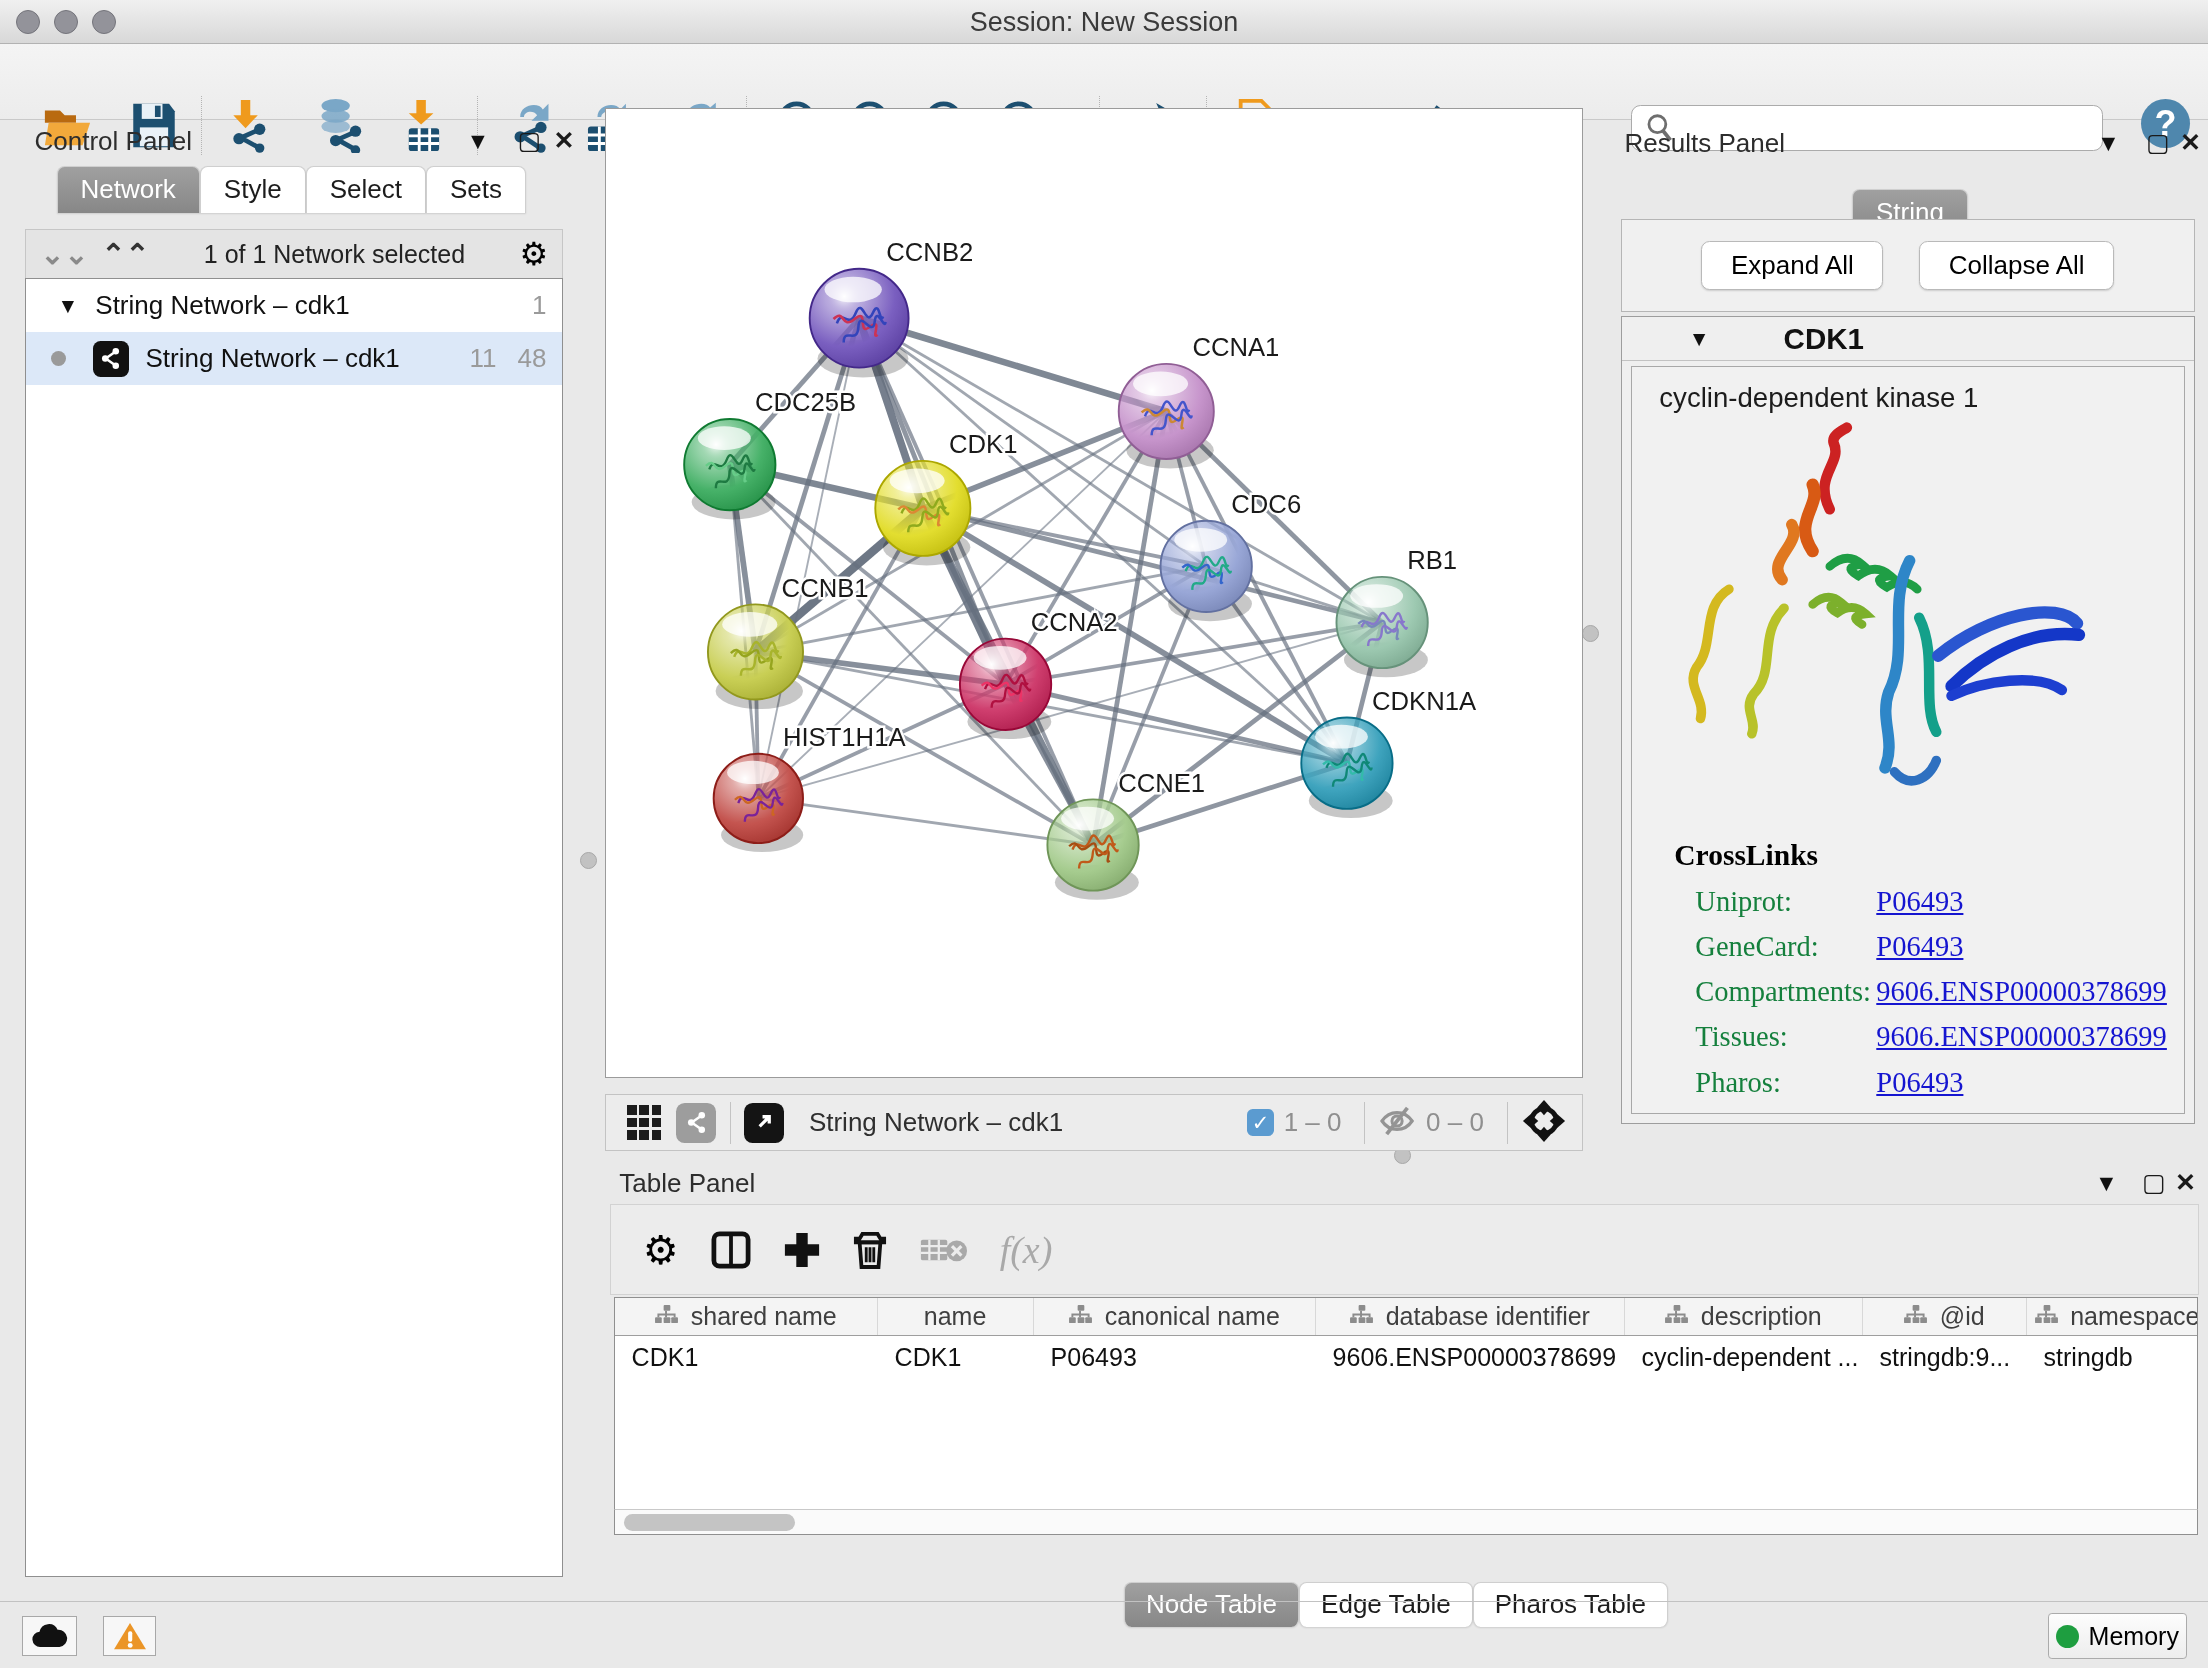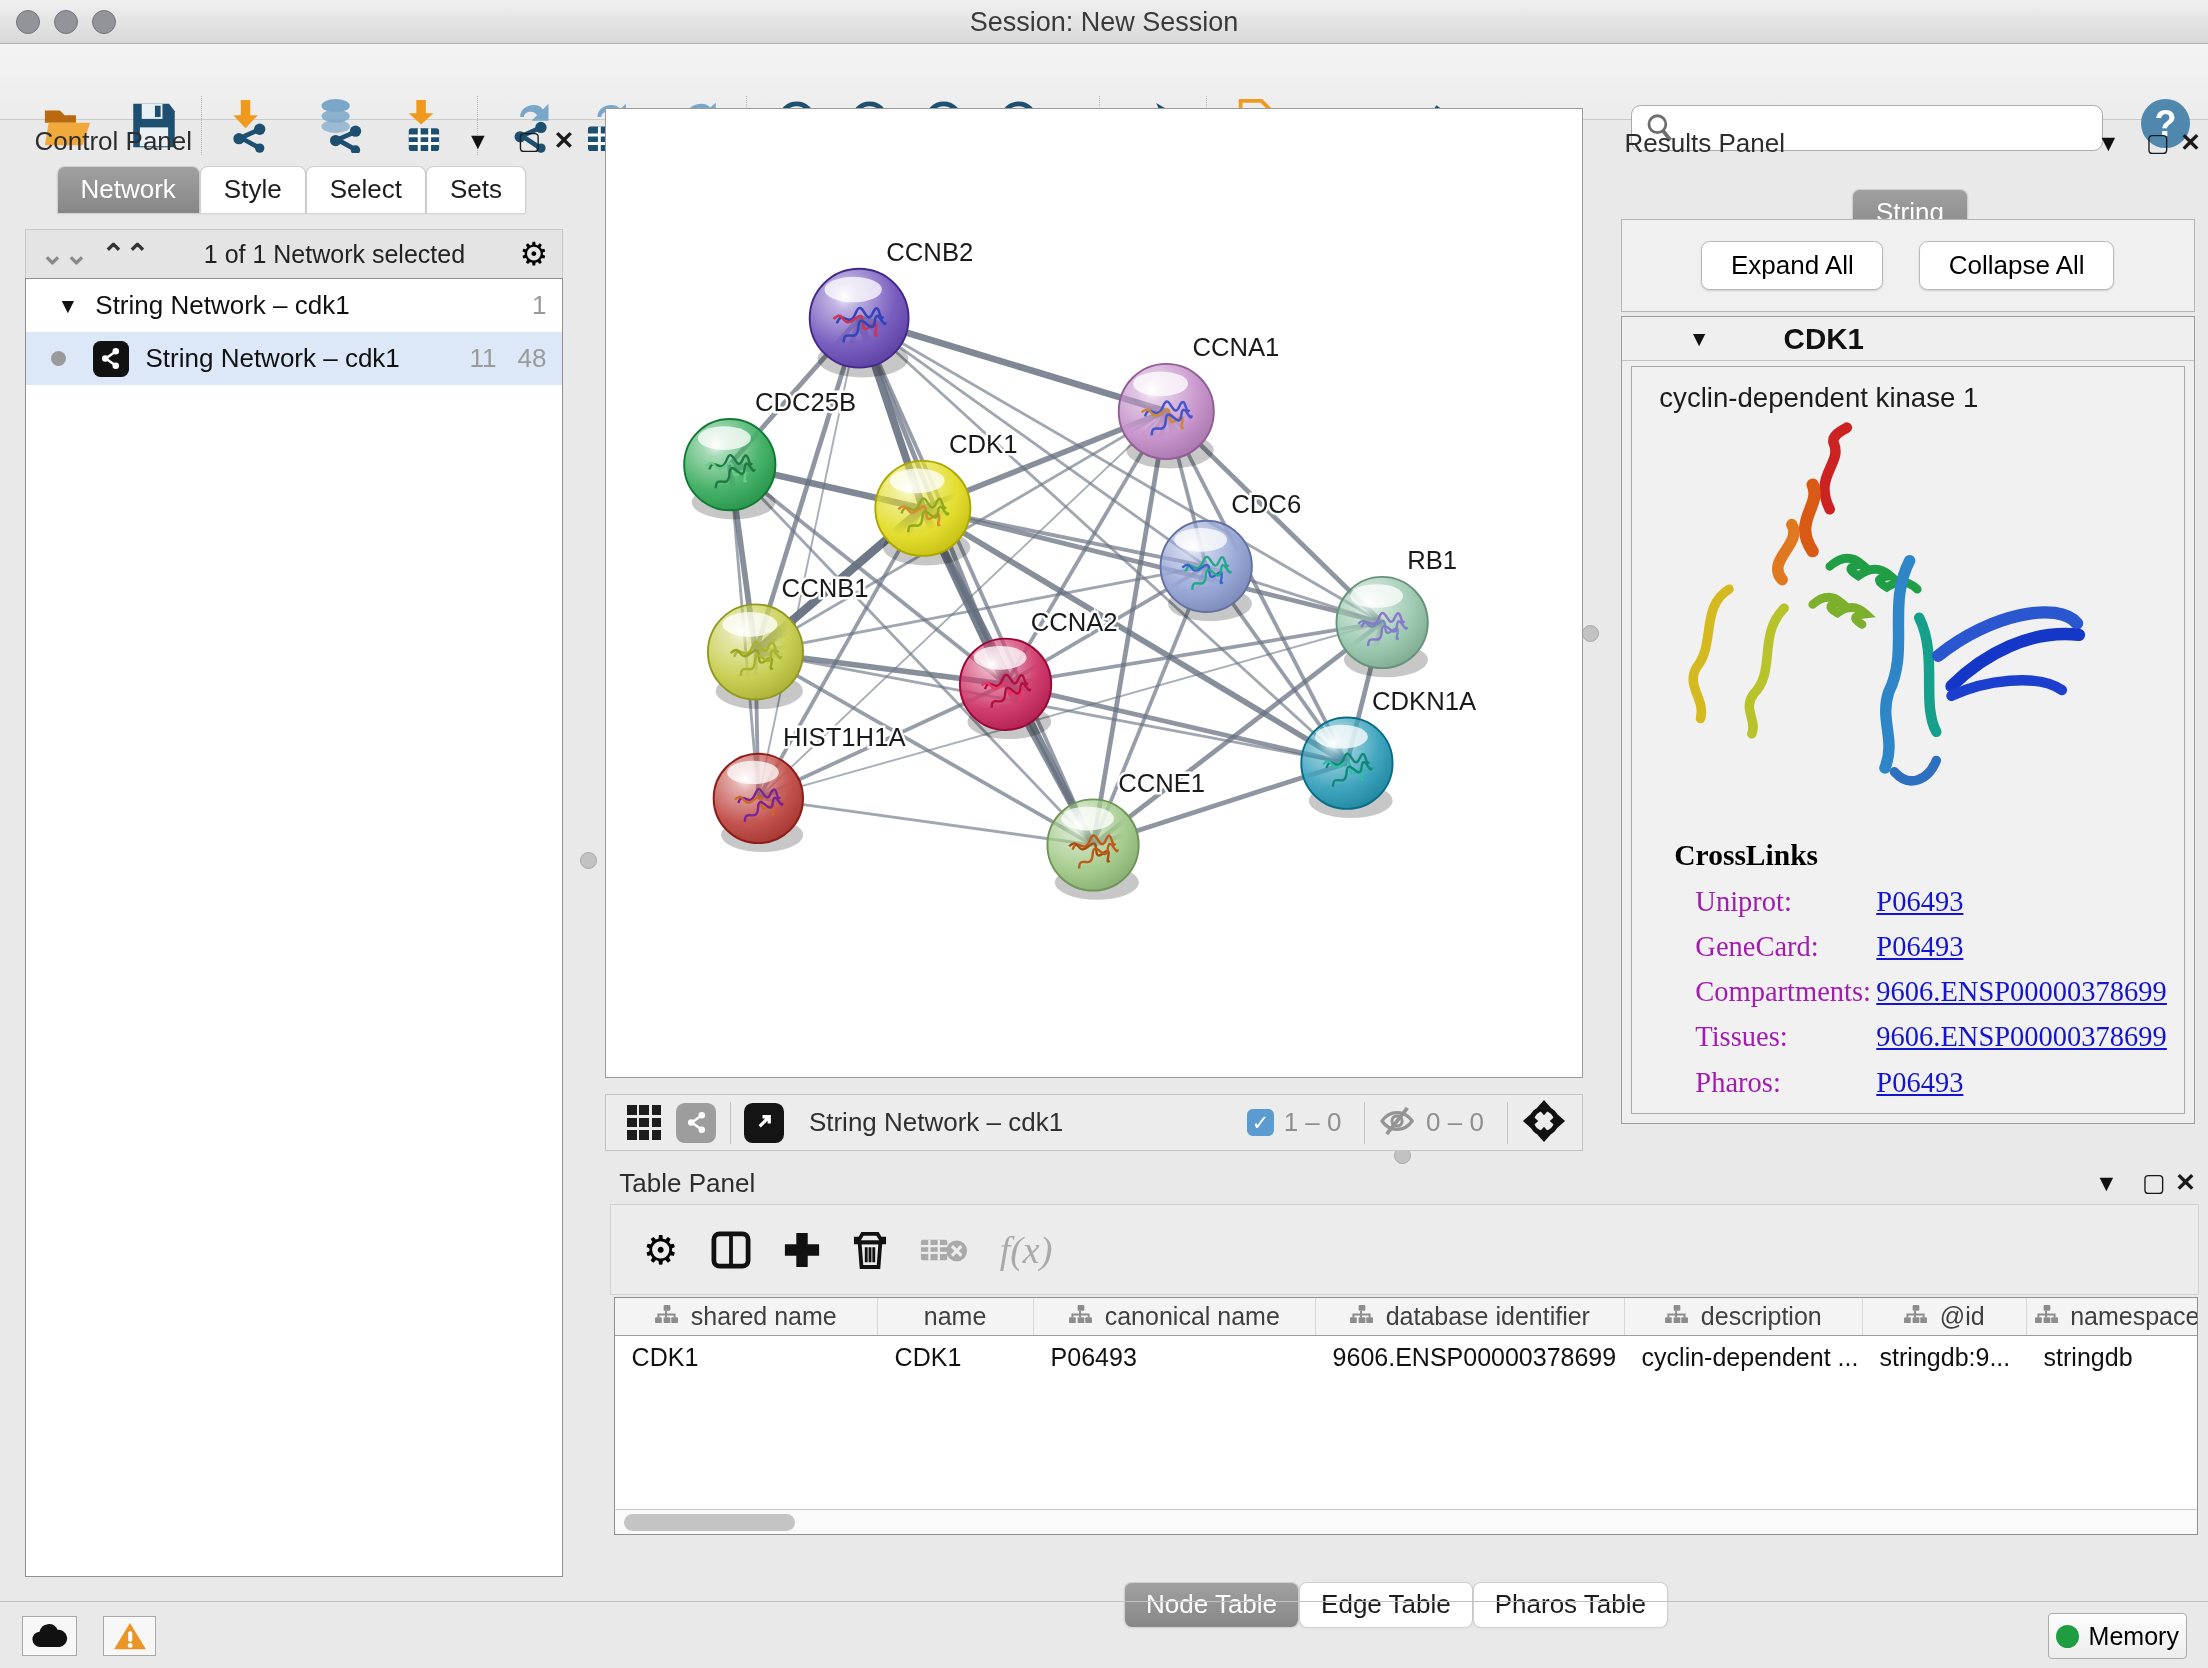--- a/index.html
+++ b/index.html
@@ -80,21 +80,21 @@
   #rp-box { position:absolute; left:3.8px; top:192px; width:574px; height:808px;
     background:#efefef; border:1px solid #9d9d9d; }
   #rp-box-head { height:44px; border-bottom:1px solid #c2c2c2; display:flex; align-items:center; }
   #rp-gene { font-size:29.5px; font-weight:bold; color:#111; margin-left:74px; }
   #rp-inner { position:absolute; left:9.5px; top:49px; width:554px; height:748px;
     background:#f1f1f1; border:1px solid #a8a8a8; overflow:hidden; }
   #rp-desc { font-size:27.6px; color:#1c1c1c; margin:15px 0 0 27px; }
   .xl-serif { font-family:"Liberation Serif", serif; }
   #xl-head { font-size:29.5px; font-weight:bold; color:#000; margin:9.5px 0 5.7px 42px; }
   .xl-row { display:flex; font-size:28.5px; margin:13.3px 0 0 63px; }
-  .xl-label { width:181px; color:#a21caf; }
+  .xl-label { width:181px; color:#15803d; }
   .xl-link { color:#1515d0; text-decoration:underline; cursor:pointer; }
 
   
   #table-panel { left:606px; top:1162px; width:1597px; height:432px; }
   #tp-toolbar { position:absolute; left:3.8px; top:42px; width:1589px; height:91px;
     background:#ececec; border:1px solid #d2d2d2; display:flex; align-items:center; gap:32px; padding-left:32px; }
   .tp-ic { cursor:pointer; display:inline-flex; }
   #fx { font-family:"Liberation Serif", serif; font-style:italic; font-size:38px; color:#a9a9a9; }
   #tp-table { position:absolute; left:7.6px; top:135px; width:1584px; height:213px;
     background:#fff; border:1.9px solid #8f8f8f; border-bottom:1px solid #c9c9c9; overflow:hidden; }

